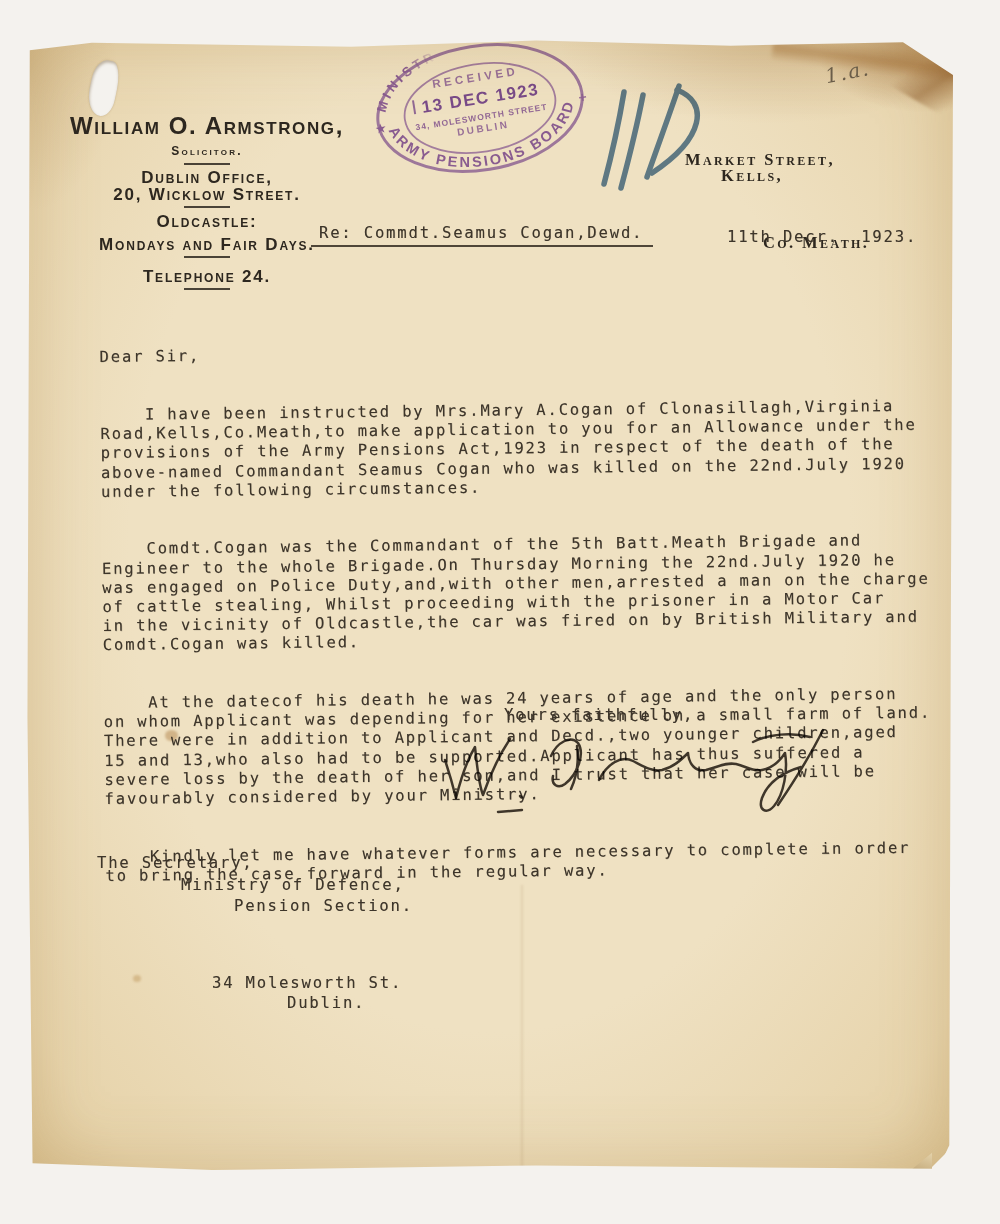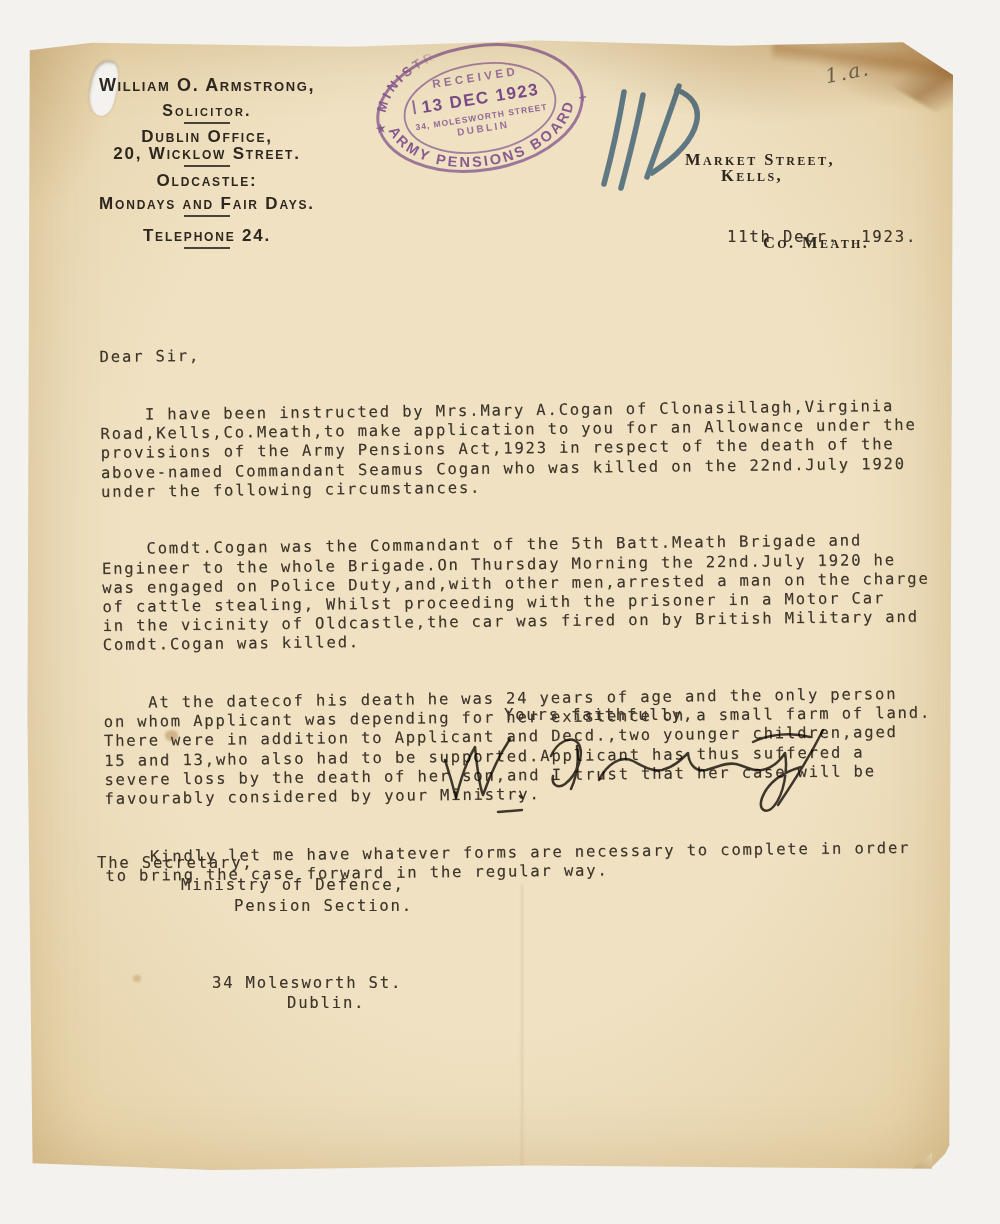--- a/index.html
+++ b/index.html
@@ -45,22 +45,22 @@
     background:var(--scan_bg);clip-path:polygon(100% 100%, 100% 0, 0 100%);}
   .corner-fold{position:absolute;right:21px;bottom:0;width:21px;height:20px;
     background:linear-gradient(200deg,#e8d7b0,#c4aa7b);
     clip-path:polygon(0 100%, 100% 14%, 100% 100%);
     box-shadow:-1px -1px 2px rgba(0,0,0,.18);}
 
   
   .letterhead{position:absolute;left:40px;top:0;width:280px;text-align:center;
     color:var(--letterhead_ink);font-family:"Liberation Sans",sans-serif;
     font-weight:bold;font-variant:small-caps;}
-  .lh-name{margin-top:35px;font-size:18px;letter-spacing:1.6px;line-height:20px;}
-  .lh-sub{font-size:16px;letter-spacing:2.2px;line-height:13px;margin-top:9px;}
+  .lh-name{margin-top:76px;font-size:24px;letter-spacing:1.6px;line-height:20px;}
+  .lh-sub{font-size:12px;letter-spacing:2.2px;line-height:13px;margin-top:9px;}
   .lh-small{font-size:17px;letter-spacing:1.8px;line-height:13px;}
   .lh-rule{width:46px;height:2px;background:var(--letterhead_ink);margin:5px auto 0 auto;opacity:.85;}
   .mt5{margin-top:4px;} .mt6{margin-top:6px;} .mt7{margin-top:7px;} .mt3{margin-top:10px;} .mt4{margin-top:12px;}
 
   .addr-line{position:absolute;color:var(--letterhead_ink);
     font-family:"Liberation Serif",serif;font-weight:bold;font-variant:small-caps;
     font-size:16.5px;letter-spacing:2.4px;white-space:pre;}
   .addr0{left:658px;top:110px;} .addr1{left:694px;top:126px;} .addr2{left:736px;top:169px;margin-top:24px;}
 
   
@@ -149,20 +149,21 @@
       </g>
     </svg>
 
     <div class="corner-note">1.a.</div>
 
     <div class="addr-line addr0">Market Street,</div>
     <div class="addr-line addr1">Kells,</div>
     <div class="addr-line addr2">Co. Meath.</div>
     <div class="tw date-line">11th Decr.  1923.</div>
 
+    <div class="tw subject">Re: Commdt.Seamus Cogan,Dewd.</div>
 
     <div class="tw body-block">
       <div>Dear Sir,</div>
       <div>    I have been instructed by Mrs.Mary A.Cogan of Clonasillagh,Virginia
 Road,Kells,Co.Meath,to make application to you for an Allowance under the
 provisions of the Army Pensions Act,1923 in respect of the death of the
 above-named Commandant Seamus Cogan who was killed on the 22nd.July 1920
 under the following circumstances.</div>
       <div>    Comdt.Cogan was the Commandant of the 5th Batt.Meath Brigade and
 Engineer to the whole Brigade.On Thursday Morning the 22nd.July 1920 he

